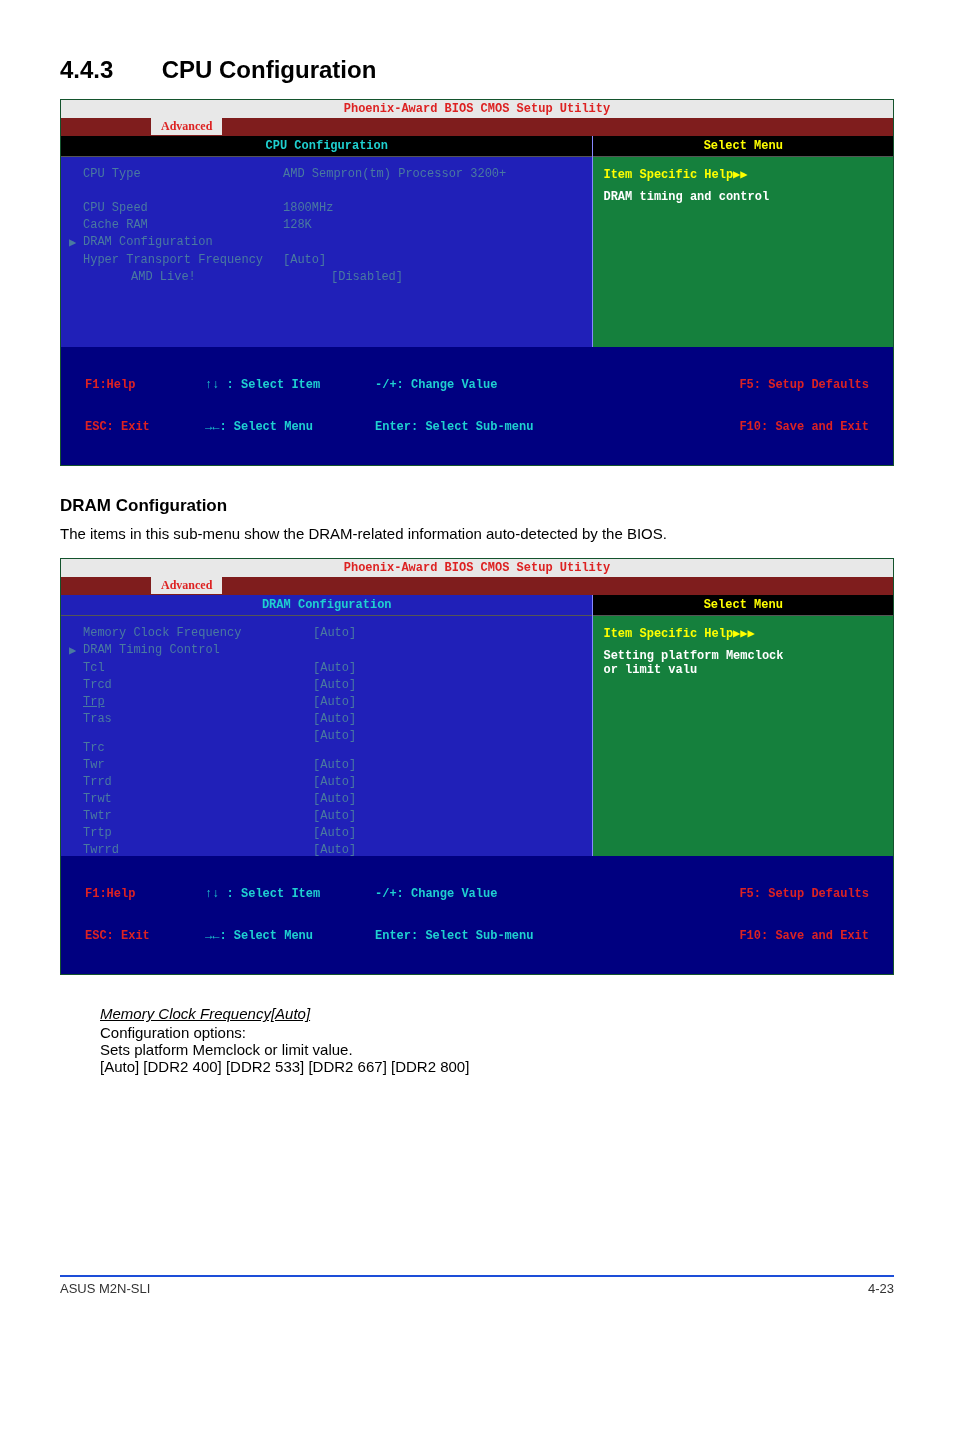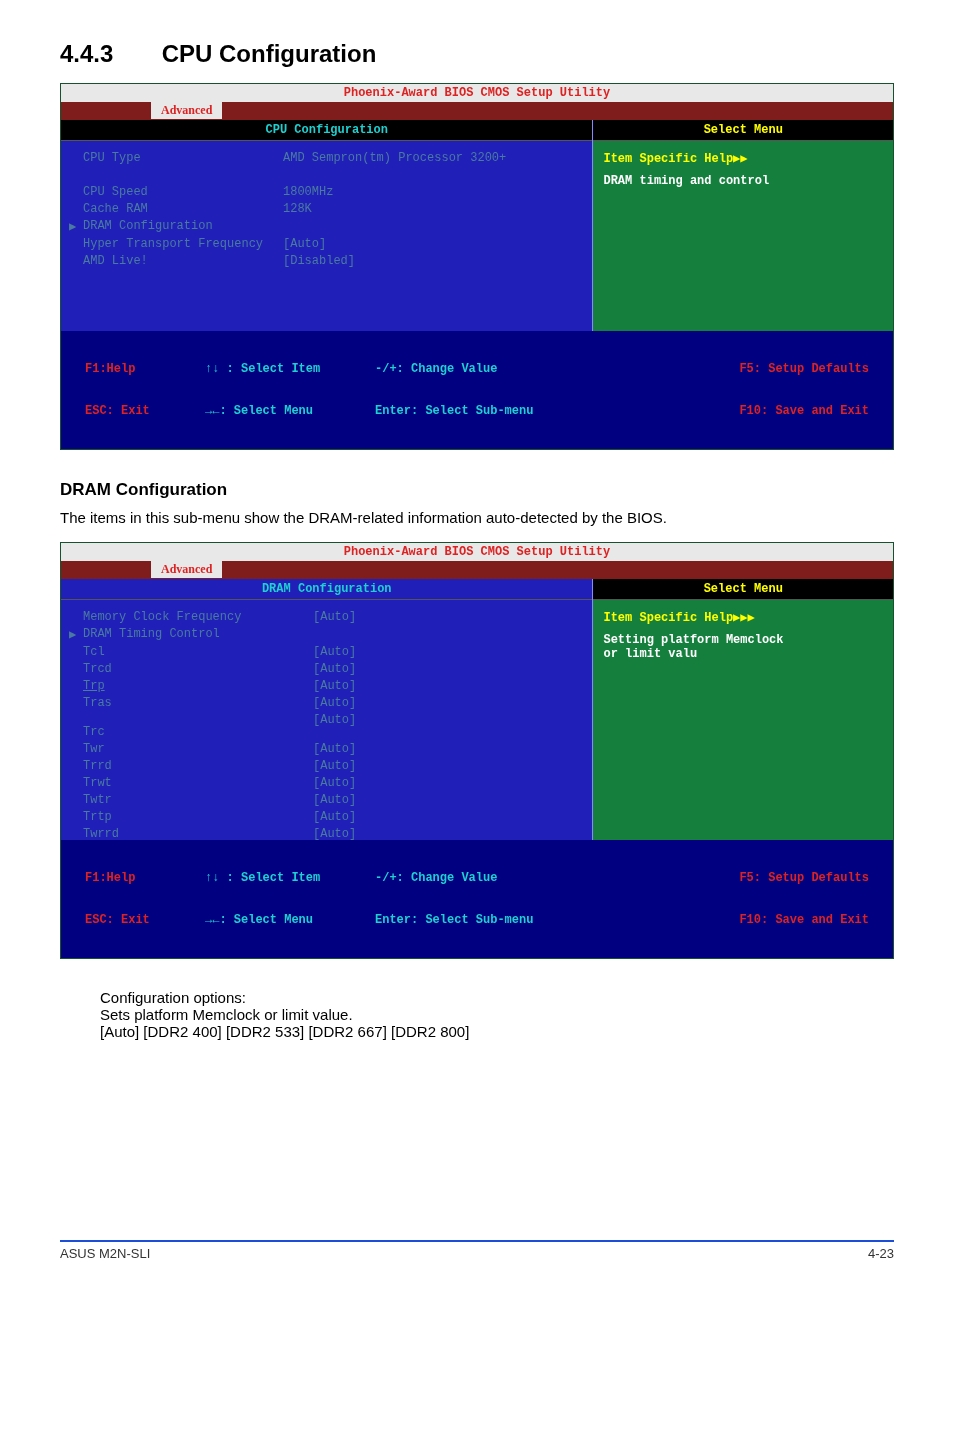--- a/index.html
+++ b/index.html
@@ -8,21 +8,21 @@
       background: #fff;
       width: 954px;
       padding: 40px 60px;
       color: #000;
     }
     .section-title {
       font-size: 24px;
       font-weight: bold;
       margin-bottom: 15px;
     }
-    .section-num { display: inline-block; width: 95px; }
+    .section-num { display: inline-block; width: 95px; margin-top: 16px; }
     .bios-box {
       width: 100%;
       border: 1px solid #14532d;
       font-family: "Courier New", monospace;
       font-size: 12px;
       margin-bottom: 30px;
     }
     .bios-title {
       background: #e8e8e8;
       color: #d22;
@@ -133,21 +133,21 @@
   <div class="bios-columns">
     <div class="bios-left">
       <div class="panel-header panel-header-left">CPU Configuration</div>
       <div class="panel-body" id="cpu-rows">
           <div class="row"><span class="arrow-marker"> </span><span class="row-label" style="flex: 0 0 200px;">CPU Type</span><span class="row-val">AMD Sempron(tm) Processor 3200+</span></div>
           <div class="row"><span class="arrow-marker"> </span><span class="row-label" style="flex: 0 0 200px;"></span><span class="row-val"></span></div>
           <div class="row"><span class="arrow-marker"> </span><span class="row-label" style="flex: 0 0 200px;">CPU Speed</span><span class="row-val">1800MHz</span></div>
           <div class="row"><span class="arrow-marker"> </span><span class="row-label" style="flex: 0 0 200px;">Cache RAM</span><span class="row-val">128K</span></div>
           <div class="row"><span class="arrow-marker">▶</span><span class="row-label" style="flex: 0 0 200px;">DRAM Configuration</span><span class="row-val"></span></div>
           <div class="row"><span class="arrow-marker"> </span><span class="row-label" style="flex: 0 0 200px;">Hyper Transport Frequency</span><span class="row-val">[Auto]</span></div>
-          <div class="row"><span class="arrow-marker"> </span><span class="row-label" style="flex: 0 0 200px;">AMD Live!</span><span class="row-val">[Disabled]</span></div>
+          <div class="row"><span class="arrow-marker"> </span><span class="row-label" style="flex: 0 0 200px; margin-left: 48px;">AMD Live!</span><span class="row-val">[Disabled]</span></div>
         </div>
     </div>
     <div class="bios-right">
       <div class="panel-header">Select Menu</div>
       <div class="panel-body-right">
         <div class="help-item">
           <span>Item Specific Help</span><span>▶▶</span>
         </div>
         <div class="help-text">DRAM timing and control</div>
       </div>
@@ -226,20 +226,21 @@
       <div><span class="foot-blue">Enter: Select Sub-menu</span></div>
     </div>
     <div class="foot-col" style="flex:1;text-align:right">
       <div><span class="foot-label">F5: Setup Defaults</span></div>
       <div><span class="foot-label">F10: Save and Exit</span></div>
     </div>
   </div>
 </div>
 
 <div style="padding-left:40px">
+  <div class="italic-underline" style="font-size:15px;margin-bottom:2px">Memory Clock Frequency[Auto]</div>
   <div style="font-size:15px">Configuration options:</div>
   <div style="font-size:15px">Sets platform Memclock or limit value.</div>
   <div style="font-size:15px">[Auto] [DDR2 400] [DDR2 533] [DDR2 667] [DDR2 800]</div>
 </div>
 
 <div class="page-footer">
   <span>ASUS M2N-SLI</span>
   <span>4-23</span>
 </div>
 

